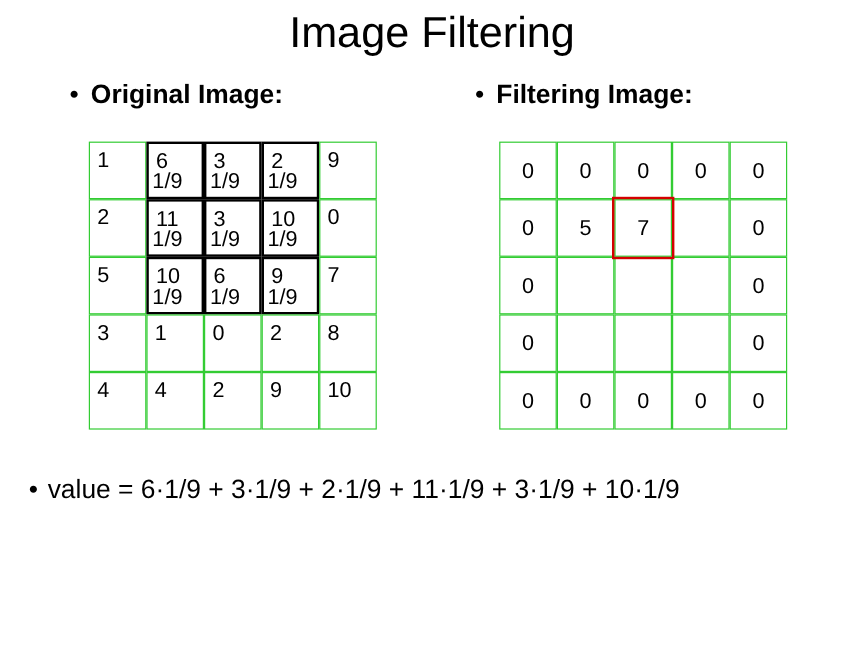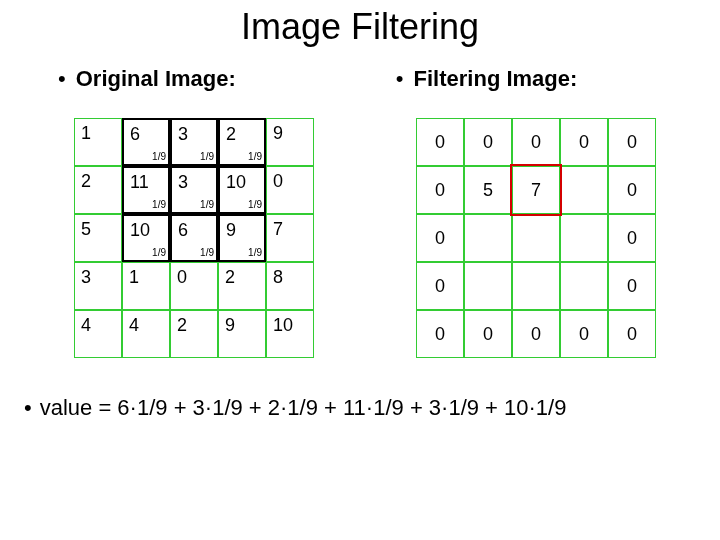--- a/index.html
+++ b/index.html
@@ -58,23 +58,23 @@
     padding: 4px 0 0 6px;
   }
   .cell.center-text {
     display: flex;
     align-items: center;
     justify-content: center;
     padding: 0;
   }
   .frac {
     position: absolute;
-    right: 2px;
+    right: 16px;
     bottom: 2px;
-    font-size: 10px;
+    font-size: 18px;
   }
   .kcell {
     border: 2px solid #000;
   }
   
   .redbox {
     position: absolute;
     border: 2px solid #d40000;
     box-sizing: border-box;
     pointer-events: none;

